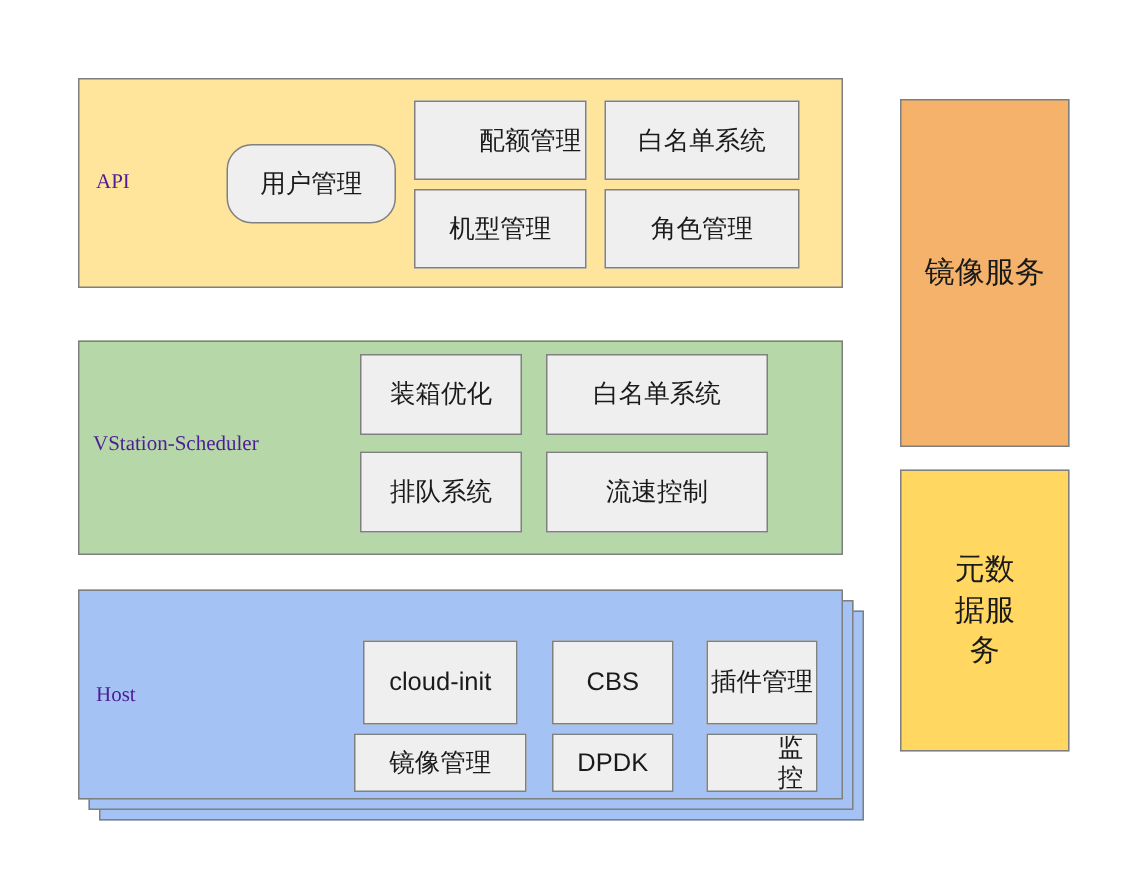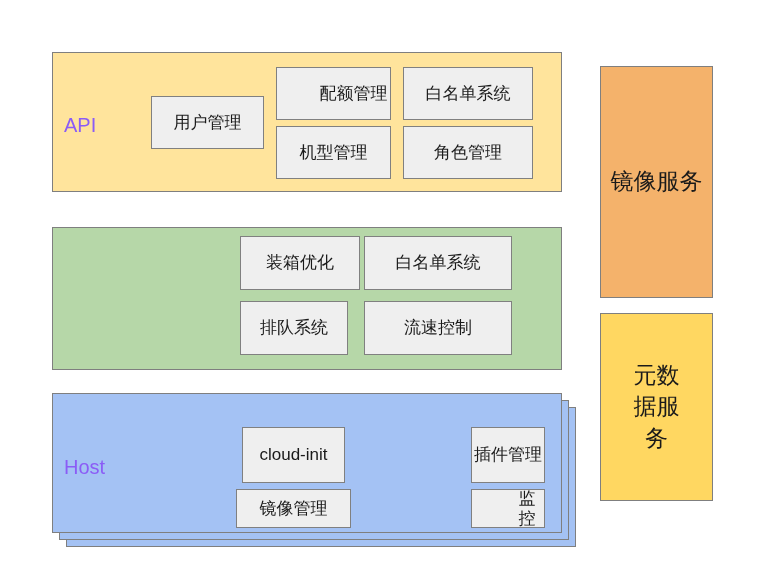--- a/index.html
+++ b/index.html
@@ -17,24 +17,25 @@
     overflow: hidden;
   }
   
   .layer {
     position: absolute;
     box-sizing: border-box;
     border: 1px solid #7f7f7f;
   }
   .layer-label {
     position: absolute;
-    font-size: 20px;
-    color: #8b5cf6;
+    font-size: 14px;
+    color: #4c1d95;
     white-space: nowrap;
     line-height: 1;
+    font-family: Liberation Serif, serif;
   }
   
   .mod {
     position: absolute;
     box-sizing: border-box;
     background: #efefef;
     border: 1px solid #808080;
     display: flex;
     align-items: center;
     justify-content: center;
@@ -46,75 +47,78 @@
   }
   
   .pillar {
     position: absolute;
     box-sizing: border-box;
     border: 1px solid #7f7f7f;
     display: flex;
     align-items: center;
     justify-content: center;
     text-align: center;
-    font-size: 23px;
+    font-size: 20px;
     color: #1a1a1a;
     line-height: 1.35;
   }
   
   .stack-card {
     position: absolute;
     box-sizing: border-box;
     border: 1px solid #7f7f7f;
   }
 </style>
 </head>
 <body>
 
 <div id="canvas">
 
   <div class="layer" style="left:52px; top:52px; width:510px; height:140px; background:#ffe49c;">
   </div>
   <div class="layer-label" style="left:64px; top:115px;">API</div>
 
-  <div class="mod" style="left:151px; top:96px; width:113px; height:53px;">用户管理</div>
+  <div class="mod" style="left:151px; top:96px; width:113px; height:53px;border-radius:17px;">用户管理</div>
 
   <div class="mod" style="left:276px; top:67px; width:115px; height:53px;padding-left:42px;">配额管理</div>
 
   <div class="mod" style="left:403px; top:67px; width:130px; height:53px;">白名单系统</div>
 
   <div class="mod" style="left:276px; top:126px; width:115px; height:53px;">机型管理</div>
 
   <div class="mod" style="left:403px; top:126px; width:130px; height:53px;">角色管理</div>
 
   <div class="layer" style="left:52px; top:227px; width:510px; height:143px; background:#b6d7a8;">
   </div>
+  <div class="layer-label" style="left:62px; top:290px;">VStation-Scheduler</div>
 
-  <div class="mod" style="left:240px; top:236px; width:120px; height:54px;">装箱优化</div>
+  <div class="mod" style="left:240px; top:236px; width:108px; height:54px;">装箱优化</div>
 
   <div class="mod" style="left:364px; top:236px; width:148px; height:54px;">白名单系统</div>
 
   <div class="mod" style="left:240px; top:301px; width:108px; height:54px;">排队系统</div>
 
   <div class="mod" style="left:364px; top:301px; width:148px; height:54px;">流速控制</div>
 
   <div class="stack-card" style="left:66px; top:407px; width:510px; height:140px; background:#a4c2f4;"></div>
   <div class="stack-card" style="left:59px; top:400px; width:510px; height:140px; background:#a4c2f4;"></div>
 
   <div class="layer" style="left:52px; top:393px; width:510px; height:140px; background:#a4c2f4;">
   </div>
   <div class="layer-label" style="left:64px; top:457px;">Host</div>
 
   <div class="mod" style="left:242px; top:427px; width:103px; height:56px;">cloud-init</div>
 
+  <div class="mod" style="left:368px; top:427px; width:81px; height:56px;">CBS</div>
 
   <div class="mod" style="left:471px; top:427px; width:74px; height:56px;">插件管理</div>
 
   <div class="mod" style="left:236px; top:489px; width:115px; height:39px;">镜像管理</div>
 
+  <div class="mod" style="left:368px; top:489px; width:81px; height:39px;">DPDK</div>
 
   <div class="mod" style="left:471px; top:489px; width:74px; height:39px;padding-left:40px;">监控</div>
 
   <div class="pillar" style="left:600px; top:66px; width:113px; height:232px; background:#f4b26b;">镜像服务</div>
 
   <div class="pillar" style="left:600px; top:313px; width:113px; height:188px; background:#ffd761; padding:0 30px;">元数据服务</div>
 
 </div>
 
 </body></html>

